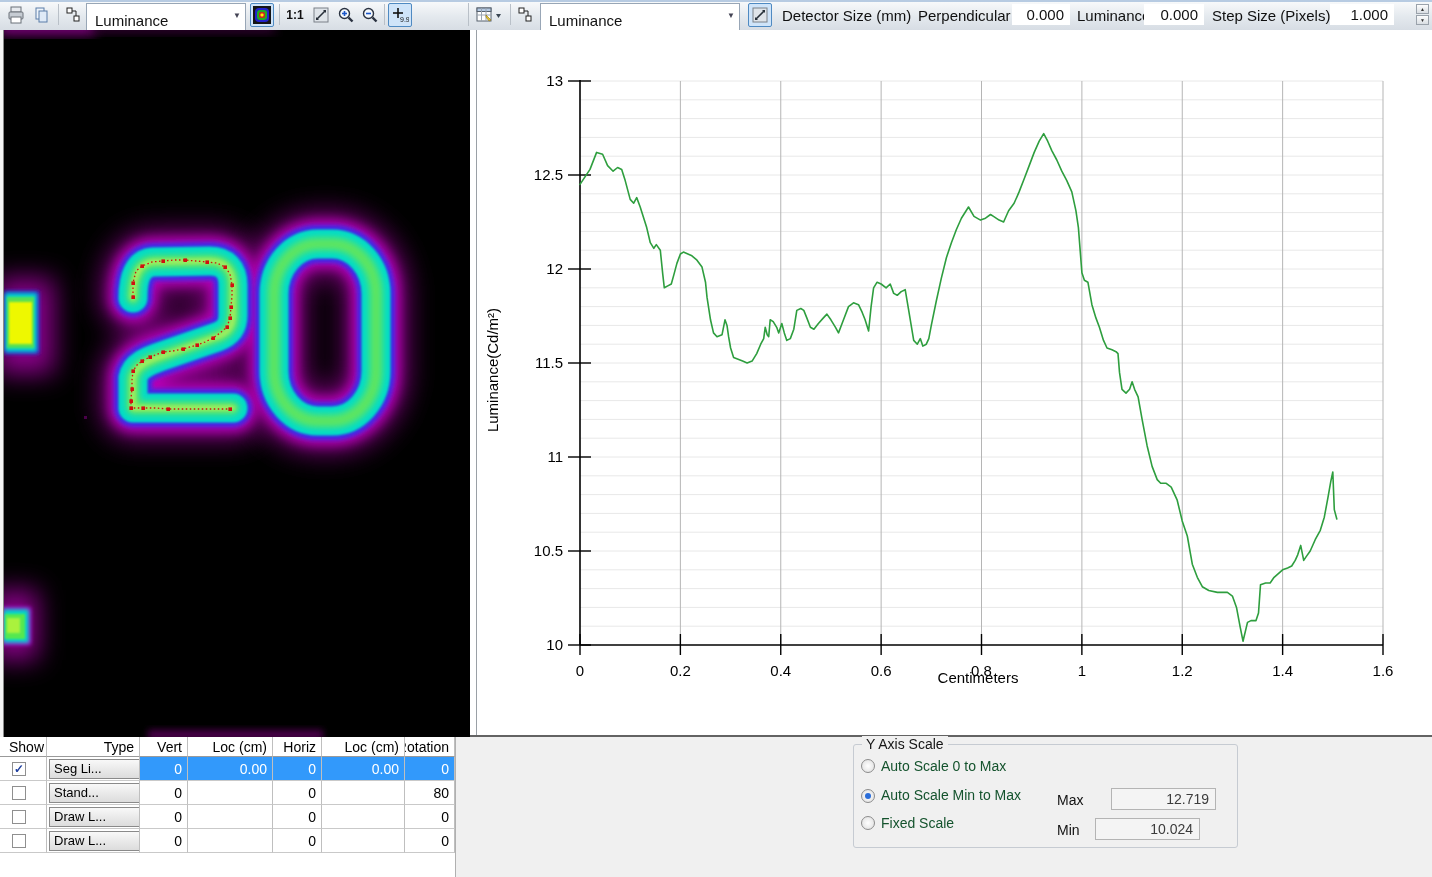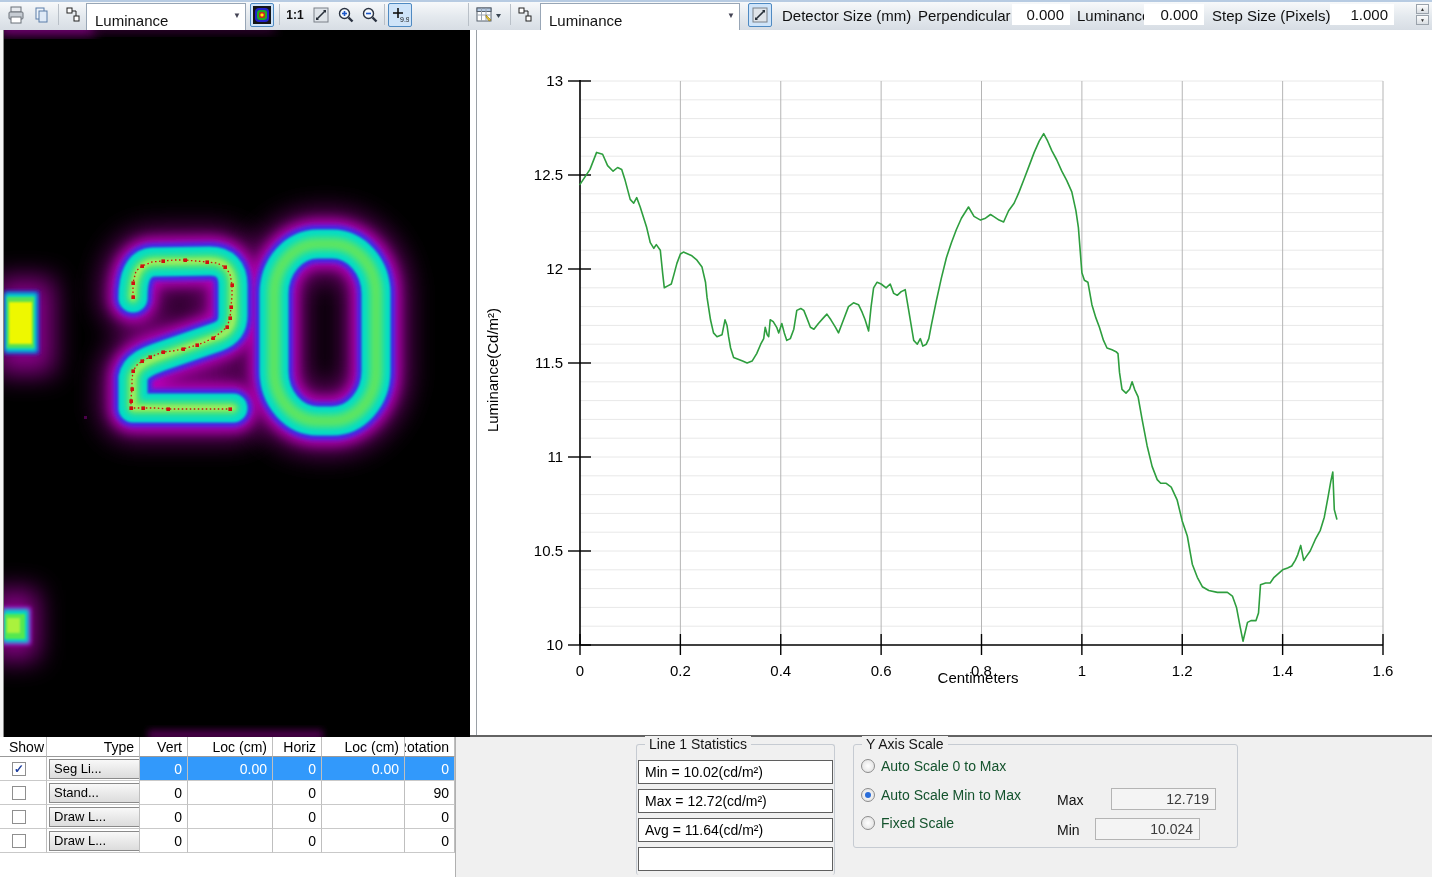--- a/index.html
+++ b/index.html
@@ -394,21 +394,21 @@
           <div class="t-cell" style="width: 93px;">
             <div class="ddbtn">
               <span class="txt">Stand...</span>
               <span class="darr">▼</span>
             </div>
           </div>
           <div class="t-cell num" style="width: 48px;">0</div>
           <div class="t-cell num" style="width: 85px;"></div>
           <div class="t-cell num" style="width: 49px;">0</div>
           <div class="t-cell num" style="width: 83px;"></div>
-          <div class="t-cell num" style="width: 50px;">90</div>
+          <div class="t-cell num" style="width: 50px;">80</div>
         </div>
         <div class="t-row">
           <div class="t-cell" style="width: 47px;">
             <div class="cbx"></div>
           </div>
           <div class="t-cell" style="width: 93px;">
             <div class="ddbtn">
               <span class="txt">Draw L...</span>
               <span class="darr">▼</span>
             </div>
@@ -431,36 +431,29 @@
           </div>
           <div class="t-cell num" style="width: 48px;">0</div>
           <div class="t-cell num" style="width: 85px;"></div>
           <div class="t-cell num" style="width: 49px;">0</div>
           <div class="t-cell num" style="width: 83px;"></div>
           <div class="t-cell num" style="width: 50px;">0</div>
         </div>
       </div>
 
 
-    <div class="gbox" style="left:636px;top:7px;width:199px;height:131px;border-bottom:none">
-      <div class="legend">Line 1 Statistics</div>
-      <div class="statbox" style="top:15px">Min = 10.02(cd/m²)</div>
-      <div class="statbox" style="top:44px">Max = 12.72(cd/m²)</div>
-      <div class="statbox" style="top:73px">Avg = 11.64(cd/m²)</div>
-      <div class="statbox" style="top:102px"></div>
-    </div>
 
     <div class="gbox" style="left:853px;top:7px;width:385px;height:104px">
       <div class="legend">Y Axis Scale</div>
       <div id="radio-container">
           <div class="radio-row" style="top: 13px;">
             <div class="rdot"></div>
             <span class="rlabel">Auto Scale 0 to Max</span>
           </div>
-          <div class="radio-row" style="top: 42px;">
+          <div class="radio-row" style="top: 42px; align-items: flex-end;">
             <div class="rdot on"></div>
             <span class="rlabel">Auto Scale Min to Max</span>
           </div>
           <div class="radio-row" style="top: 70px;">
             <div class="rdot"></div>
             <span class="rlabel">Fixed Scale</span>
           </div>
         </div>
       <div class="slabel" style="left:203px;top:47px">Max</div>
       <div class="vbox dis" style="left:257px;top:43px;width:105px">12.719</div>

